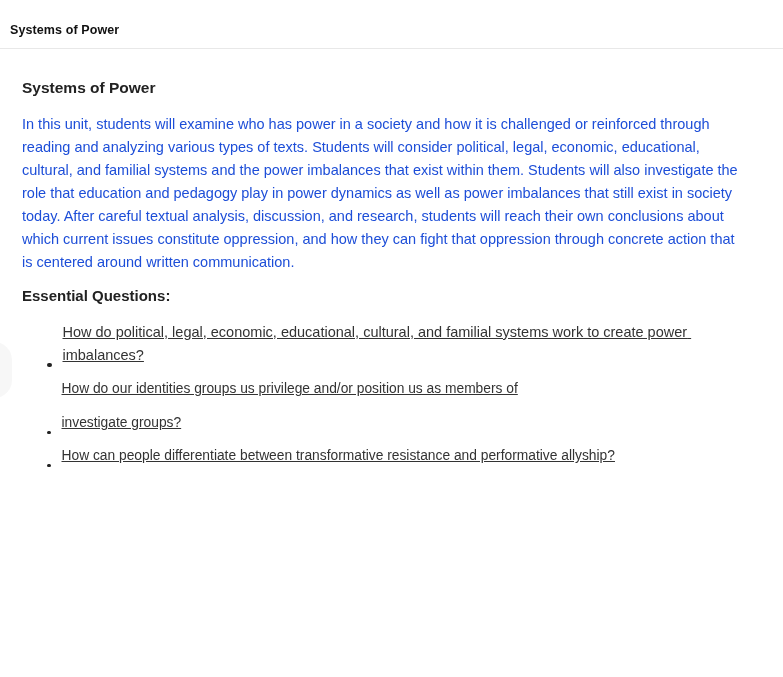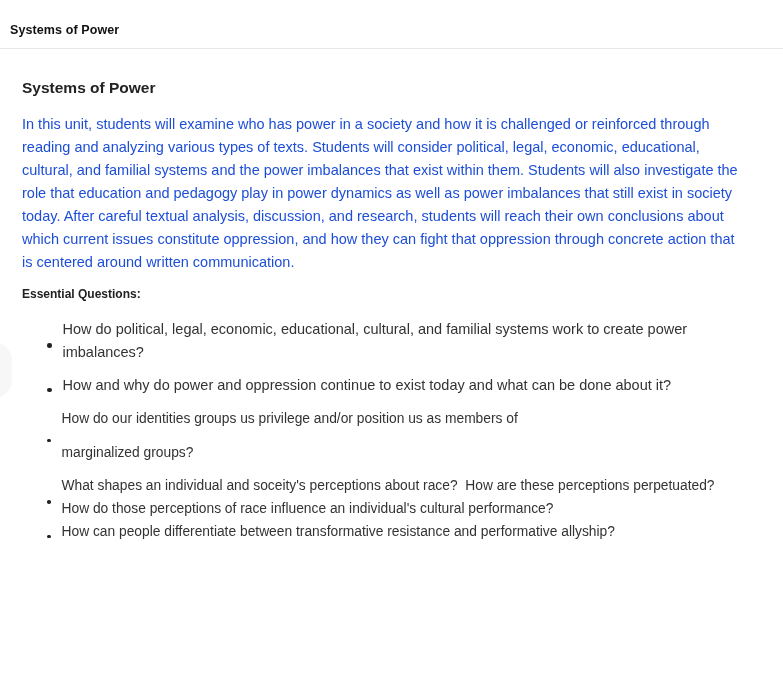--- a/index.html
+++ b/index.html
@@ -44,38 +44,39 @@
     color: #222222;
     margin: 0 0 16px 0;
   }
   .intro {
     font-size: 14.5px;
     line-height: 23px;
     color: #1d4ed8;
     margin: 0 0 13px 0;
   }
   .eq-heading {
-    font-size: 12px;
+    font-size: 15px;
     font-weight: bold;
     color: #222222;
     margin: 4px 0 17px 0;
   }
   ul.questions {
     list-style: none;
     margin: 0;
     padding: 0 0 0 25px;
   }
   ul.questions li {
     display: flex;
-    align-items: center;
+    align-items: flex-end;
     gap: 11px;
     font-size: 14.5px;
     line-height: 23px;
     color: #333333;
     margin-bottom: 10px;
+    text-decoration: underline;
   }
   ul.questions li .dot {
     flex: 0 0 auto;
     width: 4.5px; height: 4.5px;
     border-radius: 50%;
     background: #222222;
     margin-top: 9px;
   }
   ul.questions li.small { font-size: 13.8px; }
   ul.questions li.small .dot {
@@ -112,34 +113,26 @@
 
     <p class="intro">In this unit, students will examine who has power in a society and how it is challenged or reinforced through reading and analyzing various types of texts. Students will consider political, legal, economic, educational, cultural, and familial systems and the power imbalances that exist within them. Students will also investigate the role that education and pedagogy play in power dynamics as well as power imbalances that still exist in society today. After careful textual analysis, discussion, and research, students will reach their own conclusions about which current issues constitute oppression, and how they can fight that oppression through concrete action that is centered around written communication.</p>
 
     <h3 class="eq-heading">Essential Questions:</h3>
 
     <ul class="questions">
       <li>
         <span class="dot"></span>
         <span class="q-body"><span class="q-text">How do political, legal, economic, educational, cultural, and familial systems work to create power imbalances?</span></span>
       </li>
-      <li>
-        <span class="dot"></span>
-        <span class="q-body"><span class="q-text">How and why do power and oppression continue to exist today and what can be done about it?</span></span>
-      </li>
       <li class="small">
         <span class="dot"></span>
         <span class="q-body">
           <span class="q-text">How do our identities groups us privilege and/or position us as members of</span>
-          <span class="q-text q-line2">marginalized groups?</span>
+          <span class="q-text q-line2">investigate groups?</span>
         </span>
-      </li>
-      <li class="small tight">
-        <span class="dot"></span>
-        <span class="q-body"><span class="q-text">What shapes an individual and soceity's perceptions about race?  How are these perceptions perpetuated? How do those perceptions of race influence an individual's cultural performance?</span></span>
       </li>
       <li class="small">
         <span class="dot"></span>
         <span class="q-body"><span class="q-text">How can people differentiate between transformative resistance and performative allyship?</span></span>
       </li>
     </ul>
   </div>
 
   <div class="edge-pill"></div>
 </div>

